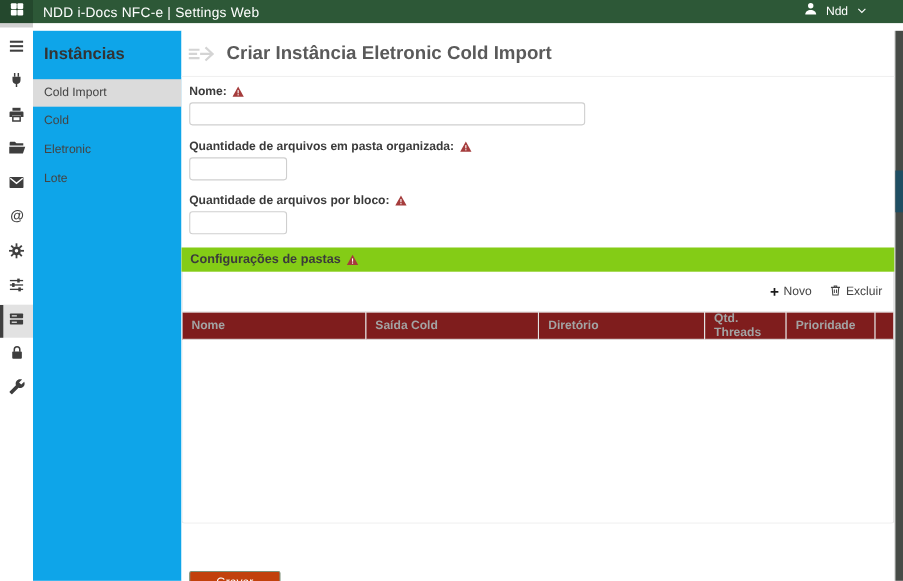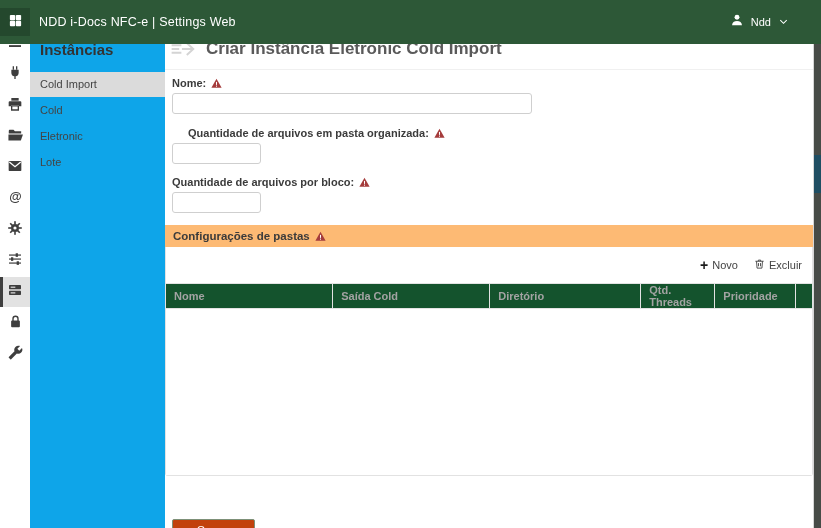--- a/index.html
+++ b/index.html
@@ -1,20 +1,20 @@
 <!DOCTYPE html>
 <html><head>
 <meta charset="utf-8">
 <style>
   * { margin:0; padding:0; box-sizing:border-box; }
   html,body { width:821px; height:528px; overflow:hidden;
     font-family:"Liberation Sans", sans-serif; background:#fff; }
 
   
-  .topbar { position:absolute; left:0; top:0; width:821px; height:44px;
+  .topbar { position:absolute; left:0; top:0; width:821px; height:21px;
     background:#2d5837; display:flex; align-items:center; z-index:10; }
   .logo-tile { width:30px; height:28px; background:rgba(0,0,0,0.18);
     display:flex; align-items:center; justify-content:center; cursor:pointer; }
   .topbar-title { color:#fff; font-size:12.5px; margin-left:9px; letter-spacing:.2px; }
   .user-menu { margin-left:auto; margin-right:32px; display:flex; align-items:center;
     gap:7px; color:#fff; cursor:pointer; }
   .user-menu .uname { font-size:11px; }
 
   
   .rail { position:absolute; left:0; top:28px; bottom:0; width:30px; background:#fff; }
@@ -37,34 +37,34 @@
   .page-header .ph-icon { color:#d4d4d4; display:flex; }
   .page-title { font-size:17px; font-weight:600; color:#5a5a5a; }
 
   .form-area { padding:7px 0 0 7px; }
   .f-label { display:flex; align-items:flex-end; gap:5px; font-size:11px;
     font-weight:700; color:#3b3b3b; }
   .f-input { display:block; border:1px solid #cfcfcf; border-radius:3px;
     height:21px; font-size:12px; padding:0 6px; margin-top:4px; outline:none;
     font-family:"Liberation Sans", sans-serif; }
   .w-wide { width:360px; } .w-small { width:89px; }
-  .gap1 { margin-top:13px;margin-left:16px; } .gap2 { margin-top:12px; }
+  .gap1 { margin-top:13px; } .gap2 { margin-top:12px; }
 
   .panel { margin-top:12px; }
-  .panel-header { height:22px; background:#fdba74; display:flex; align-items:center;
+  .panel-header { height:22px; background:#84cc16; display:flex; align-items:center;
     gap:5px; padding-left:8px; font-size:11.5px; font-weight:700; color:#3b3b3b; }
   .panel-body { border:1px solid #e2e2e2; border-top:none;
     border-radius:0 0 3px 3px; }
   .grid-toolbar { height:36px; display:flex; align-items:center;
     justify-content:flex-end; gap:16px; padding-right:10px; }
   .tool-btn { display:flex; align-items:center; gap:4px; font-size:11px;
     color:#444; cursor:pointer; }
   .tool-btn .plus { font-size:14px; font-weight:700; color:#1a1a1a; line-height:1; }
   table.grid { width:100%; border-collapse:collapse; }
-  table.grid th { background:#14532d; border-top:1px solid #e3e3e3;
+  table.grid th { background:#7f1d1d; border-top:1px solid #e3e3e3;
     border-bottom:1px solid #e3e3e3; border-right:1px solid #e3e3e3;
     font-size:11px; font-weight:700; color:#a3a3a3; text-align:left;
     height:23px; padding:0 8px; }
   table.grid th:last-child { border-right:none; }
   .grid-empty { height:166px; background:#fff; }
 
   .footer { margin-top:43px; padding-left:7px; display:flex; gap:4px; }
   .btn { height:21px; min-width:83px; font-size:11px; border-radius:2px;
     cursor:pointer; font-family:"Liberation Sans", sans-serif; padding:0 14px; }
   .btn-save { background:#c2410c; color:#fff; border:1px solid #7d9078; }

